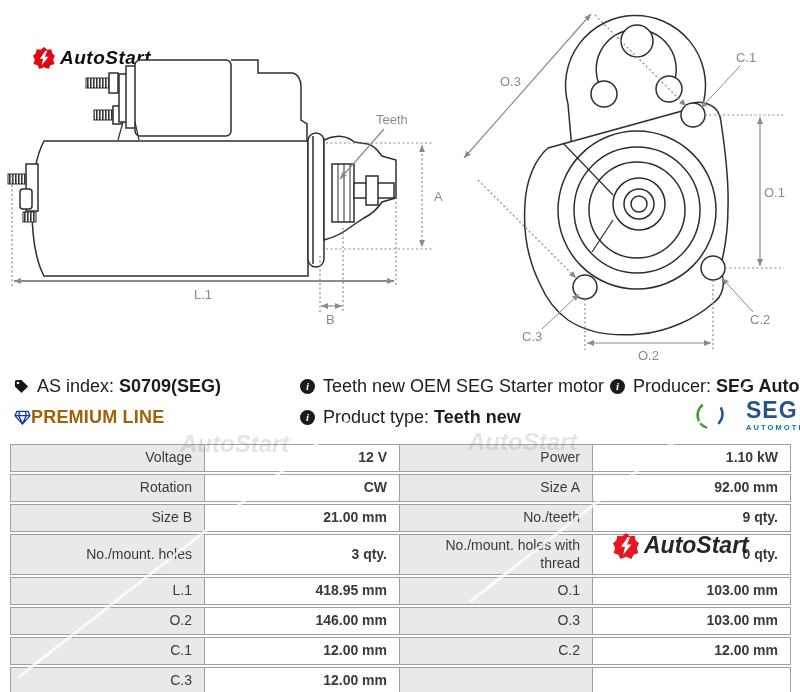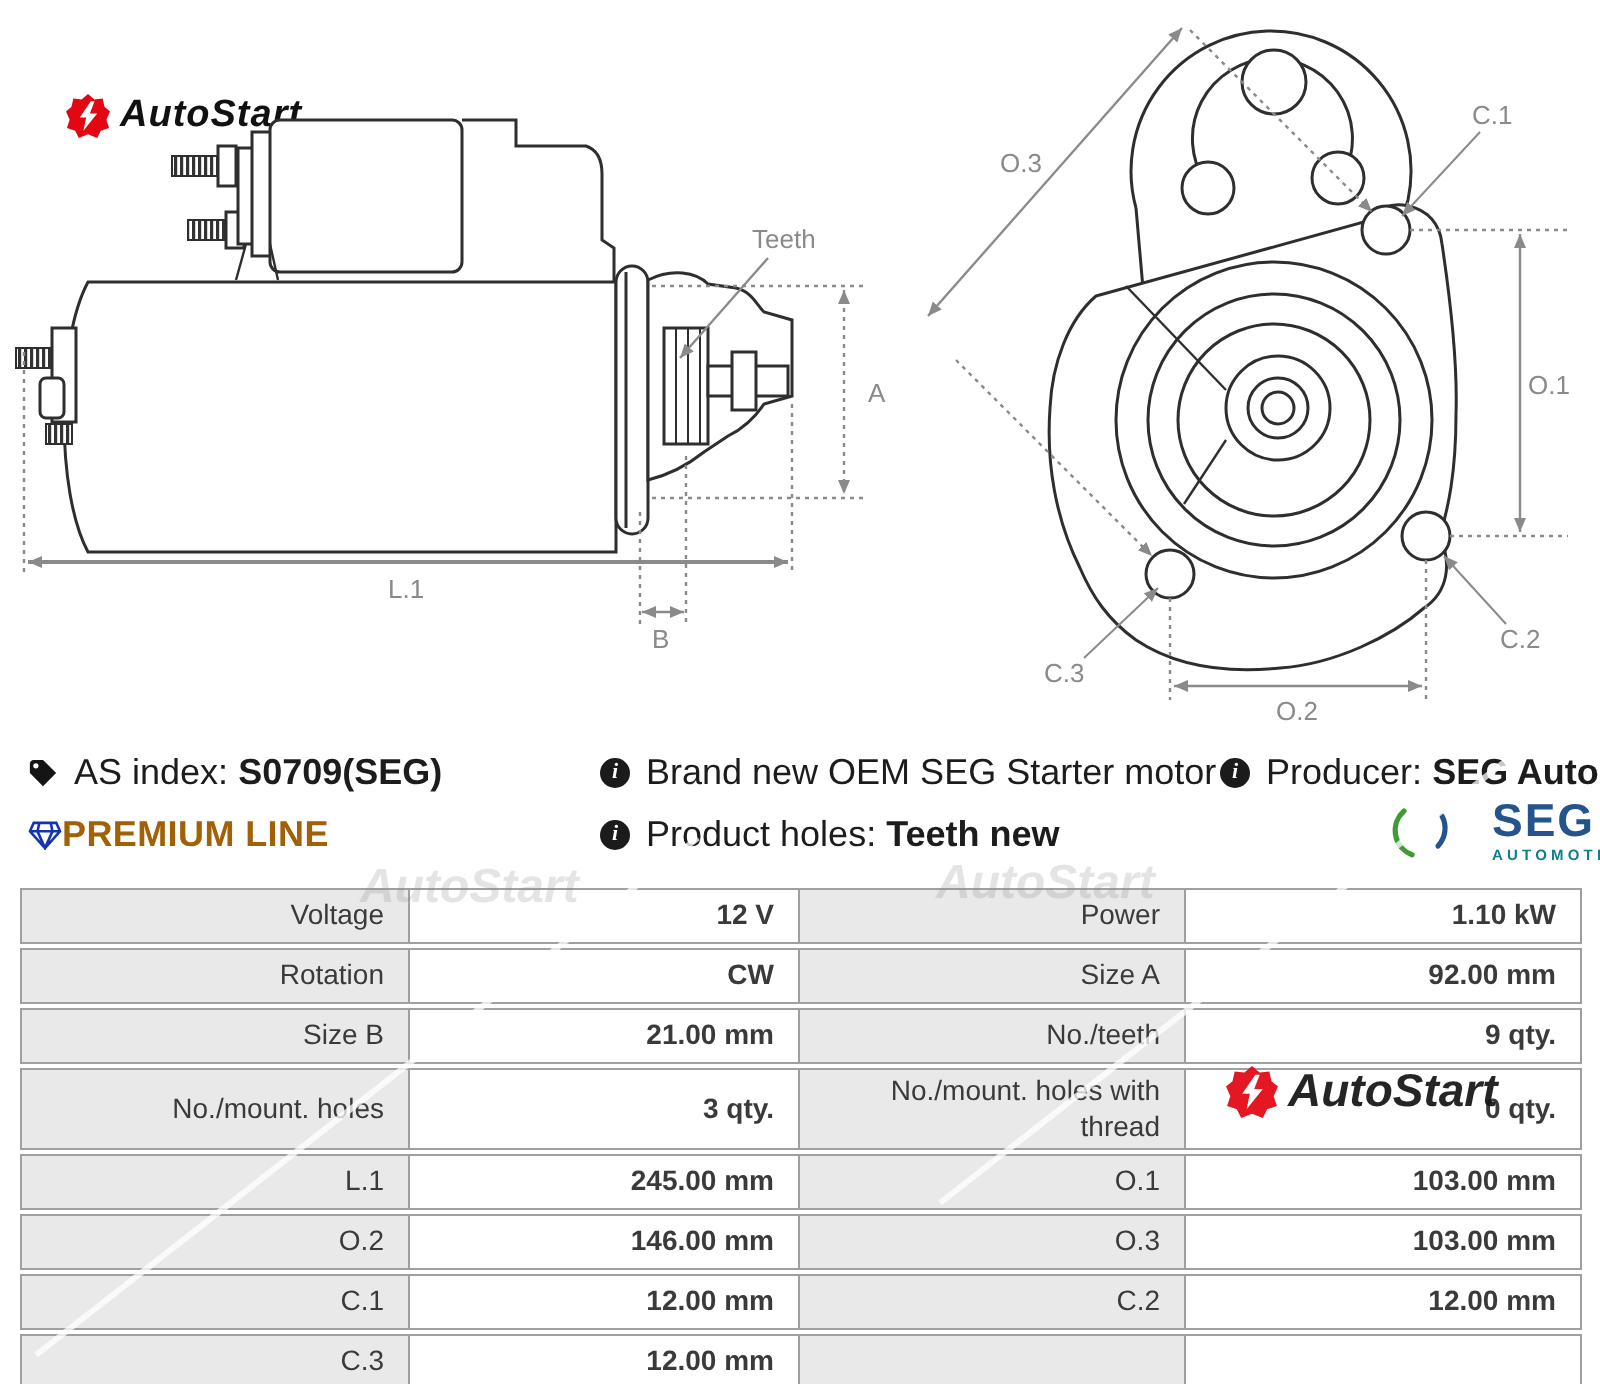--- a/index.html
+++ b/index.html
@@ -198,26 +198,26 @@
 
 <div class="irow i1 r2">
   <svg width="17" height="15" viewBox="0 0 18 16">
     <path d="M3,1.5 H15 L17,6 L9,15 L1,6 Z M1,6 H17 M6,1.5 L5,6 L9,15 L13,6 L12,1.5" fill="none" stroke="#1535ad" stroke-width="1.4"></path>
   </svg>
   <span class="premium">PREMIUM LINE</span>
 </div>
 
 <div class="irow i2 r1">
   <span class="info-ico">i</span>
-  <span class="itxt">Brand new OEM SEG Starter motor</span>
+  <span class="itxt">Teeth new OEM SEG Starter motor</span>
 </div>
 
 <div class="irow i2 r2">
   <span class="info-ico">i</span>
-  <span class="itxt"><span>Product holes:</span>
+  <span class="itxt"><span>Product type:</span>
     <b>Teeth new</b></span>
 </div>
 
 <div class="irow i3 r1">
   <span class="info-ico">i</span>
   <span class="itxt"><span>Producer:</span>
     <b>SEG Automotive</b></span>
 </div>
 
 <div class="seglogo">
@@ -258,21 +258,21 @@
       <td class="val">9 qty.</td>
     </tr>
     <tr>
       <td class="lbl">No./mount. holes</td>
       <td class="val">3 qty.</td>
       <td class="lbl">No./mount. holes with thread</td>
       <td class="val">0 qty.</td>
     </tr>
     <tr>
       <td class="lbl">L.1</td>
-      <td class="val">245.00 mm</td>
+      <td class="val">418.95 mm</td>
       <td class="lbl">O.1</td>
       <td class="val">103.00 mm</td>
     </tr>
     <tr>
       <td class="lbl">O.2</td>
       <td class="val">146.00 mm</td>
       <td class="lbl">O.3</td>
       <td class="val">103.00 mm</td>
     </tr>
     <tr>

